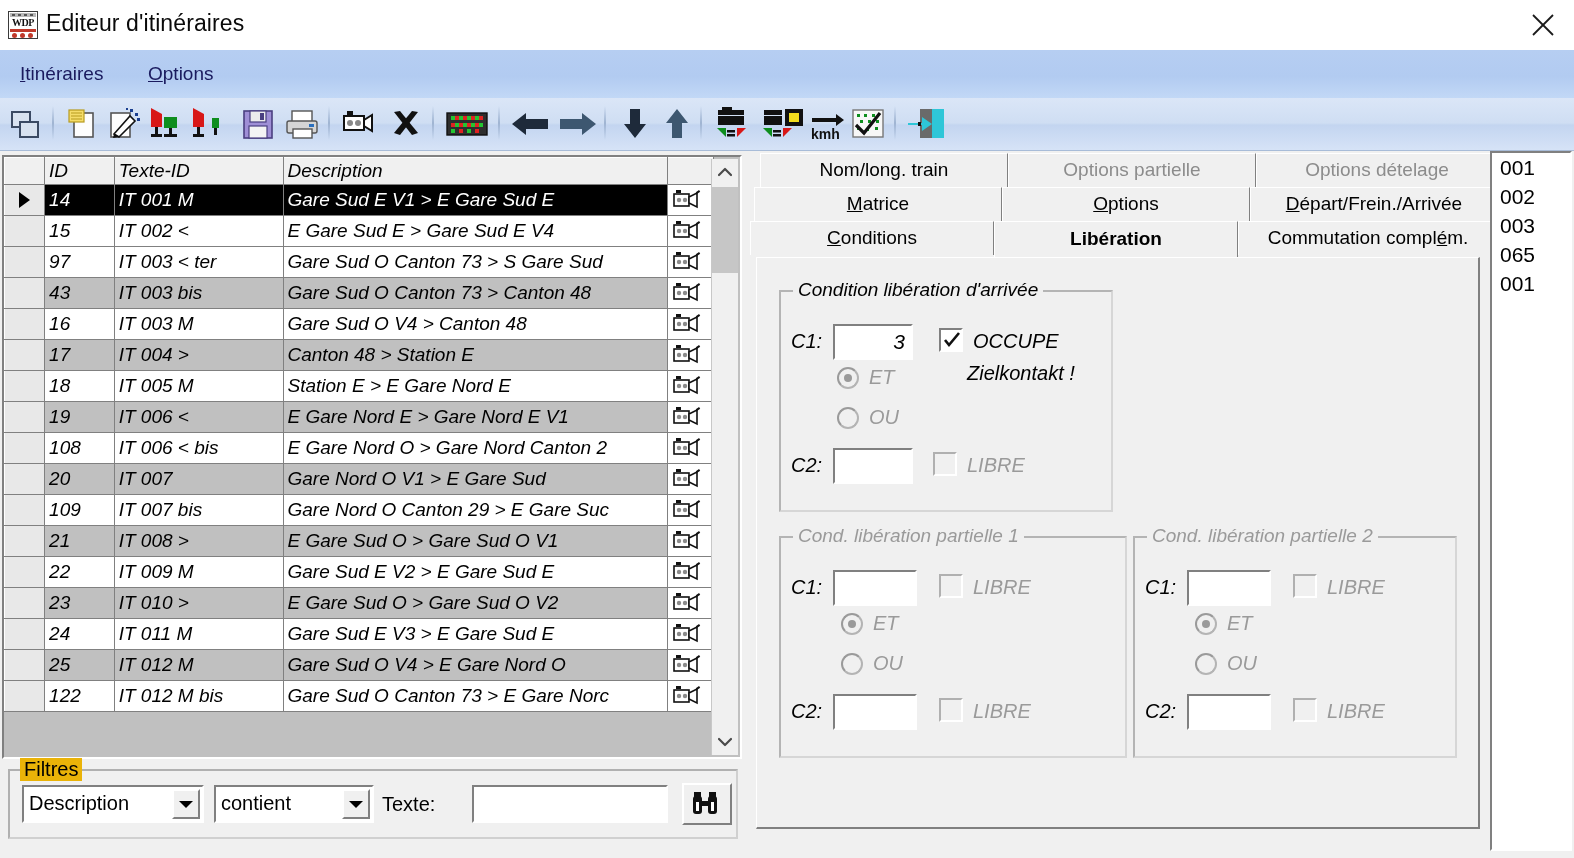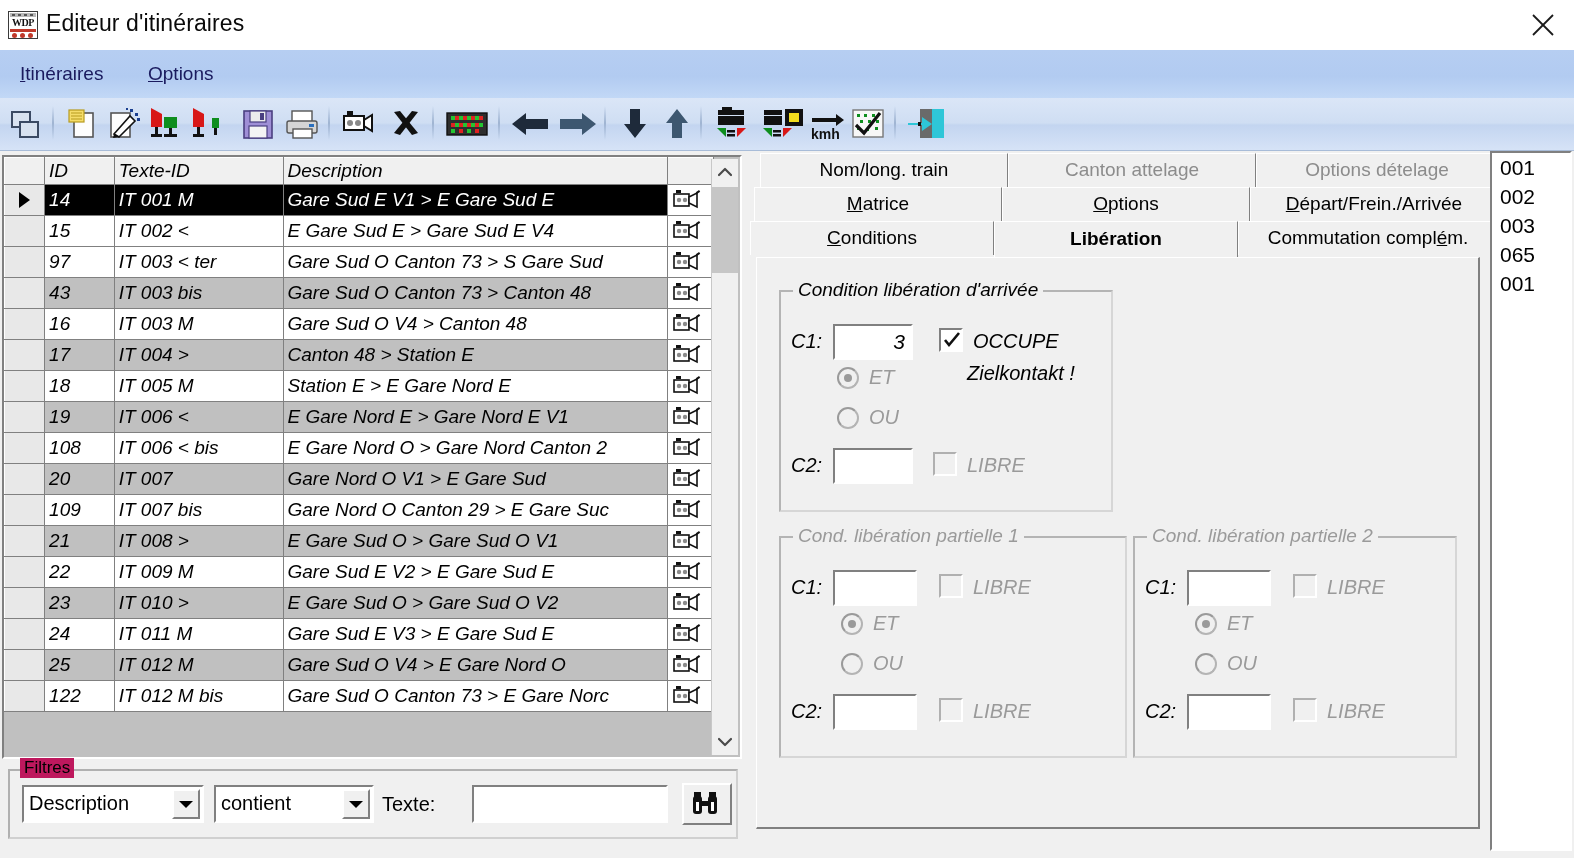--- a/index.html
+++ b/index.html
@@ -132,22 +132,22 @@
   .chev{position:absolute;left:6px;top:8px;}
 
   
   .filtres{
     position:absolute;left:8px;top:618px;width:730px;height:70px;
     border:2px solid #d0d0d0;
     border-top-color:#b0b0b0;border-left-color:#b0b0b0;
     background:transparent;box-sizing:border-box;
   }
   .filtres .gtitle{
-    position:absolute;left:10px;top:-13px;background:#be185d;
-    padding:0 4px;font-size:17px;color:#000;
+    position:absolute;left:10px;top:-13px;background:#eab308;
+    padding:0 4px;font-size:20px;color:#000;
   }
   .combo{
     position:absolute;top:14px;height:38px;
     background:#ffffff;
     border-top:2px solid #808080;border-left:2px solid #808080;
     border-right:2px solid #ffffff;border-bottom:2px solid #ffffff;
     box-sizing:border-box;
   }
   .combo .ctext{
     position:absolute;left:5px;top:5px;font-size:20px;color:#000;
@@ -842,21 +842,21 @@
   <div class="pane-sep"></div>
 
   <div class="right-pane">
 
     <div class="tabhost">
 
       <div class="tab" style="left:10px;top:2px;width:248px">
         <span>Nom/long. train</span>
       </div>
       <div class="tab dim" style="left:258px;top:2px;width:248px">
-        <span>Canton attelage</span>
+        <span>Options partielle</span>
       </div>
       <div class="tab dim" style="left:506px;top:2px;width:242px">
         <span>Options dételage</span>
       </div>
 
       <div class="tab" style="left:4px;top:36px;width:248px">
         <u>M</u><span>atrice</span>
       </div>
       <div class="tab" style="left:252px;top:36px;width:248px">
         <u>O</u><span>ptions</span>

